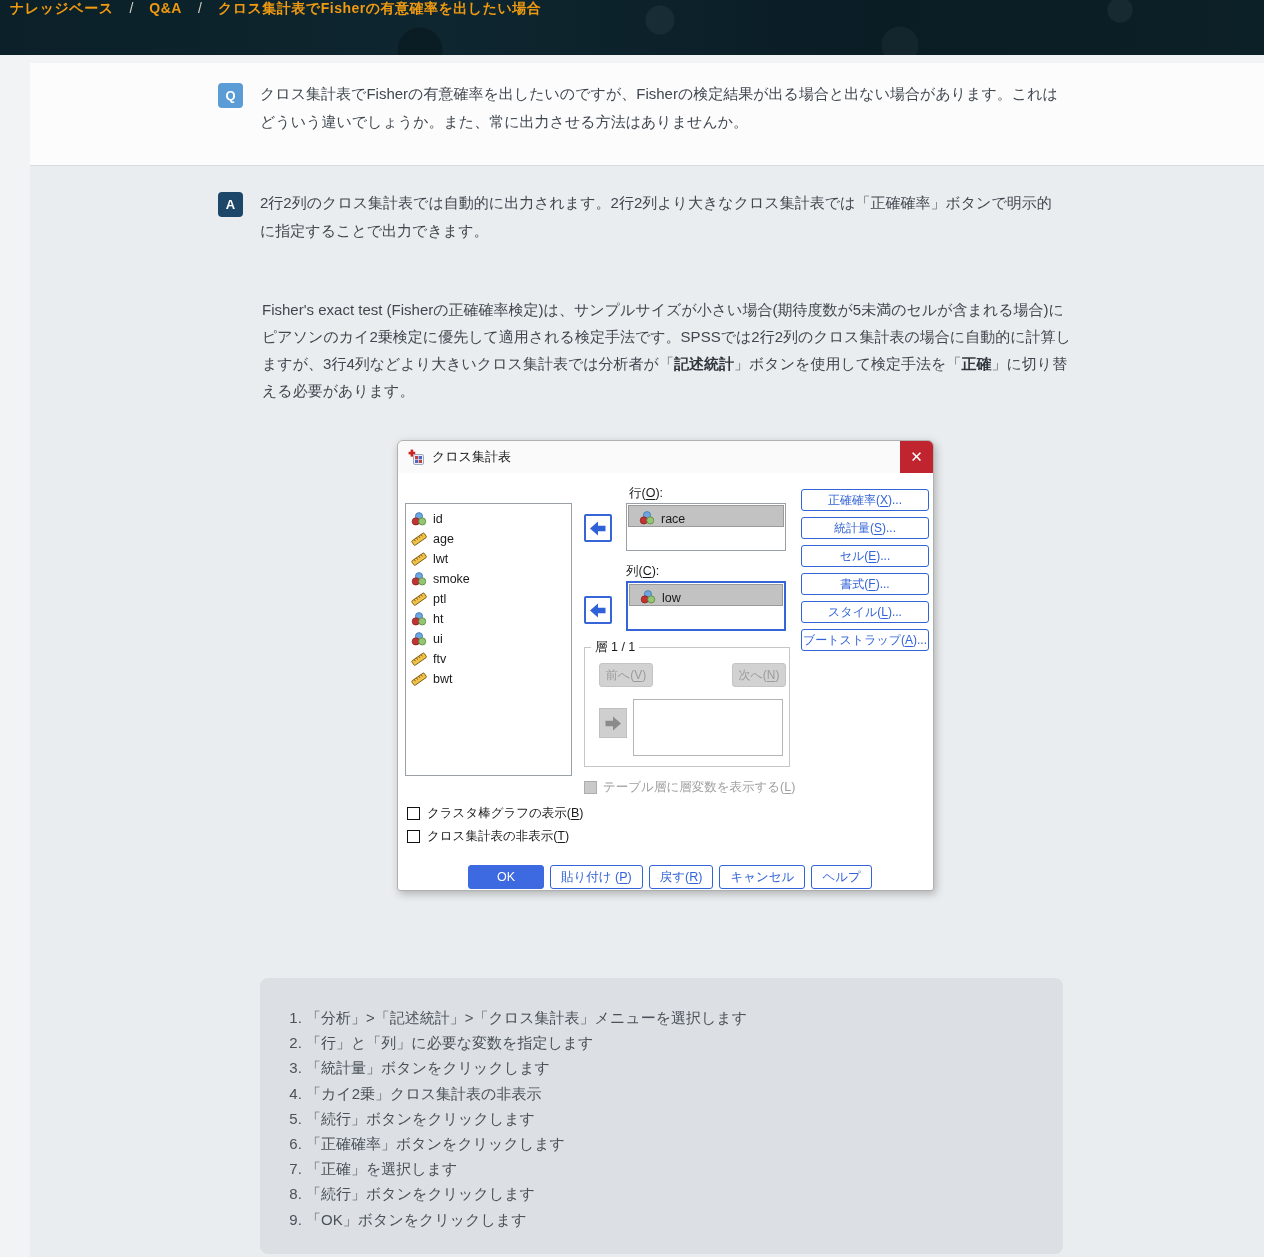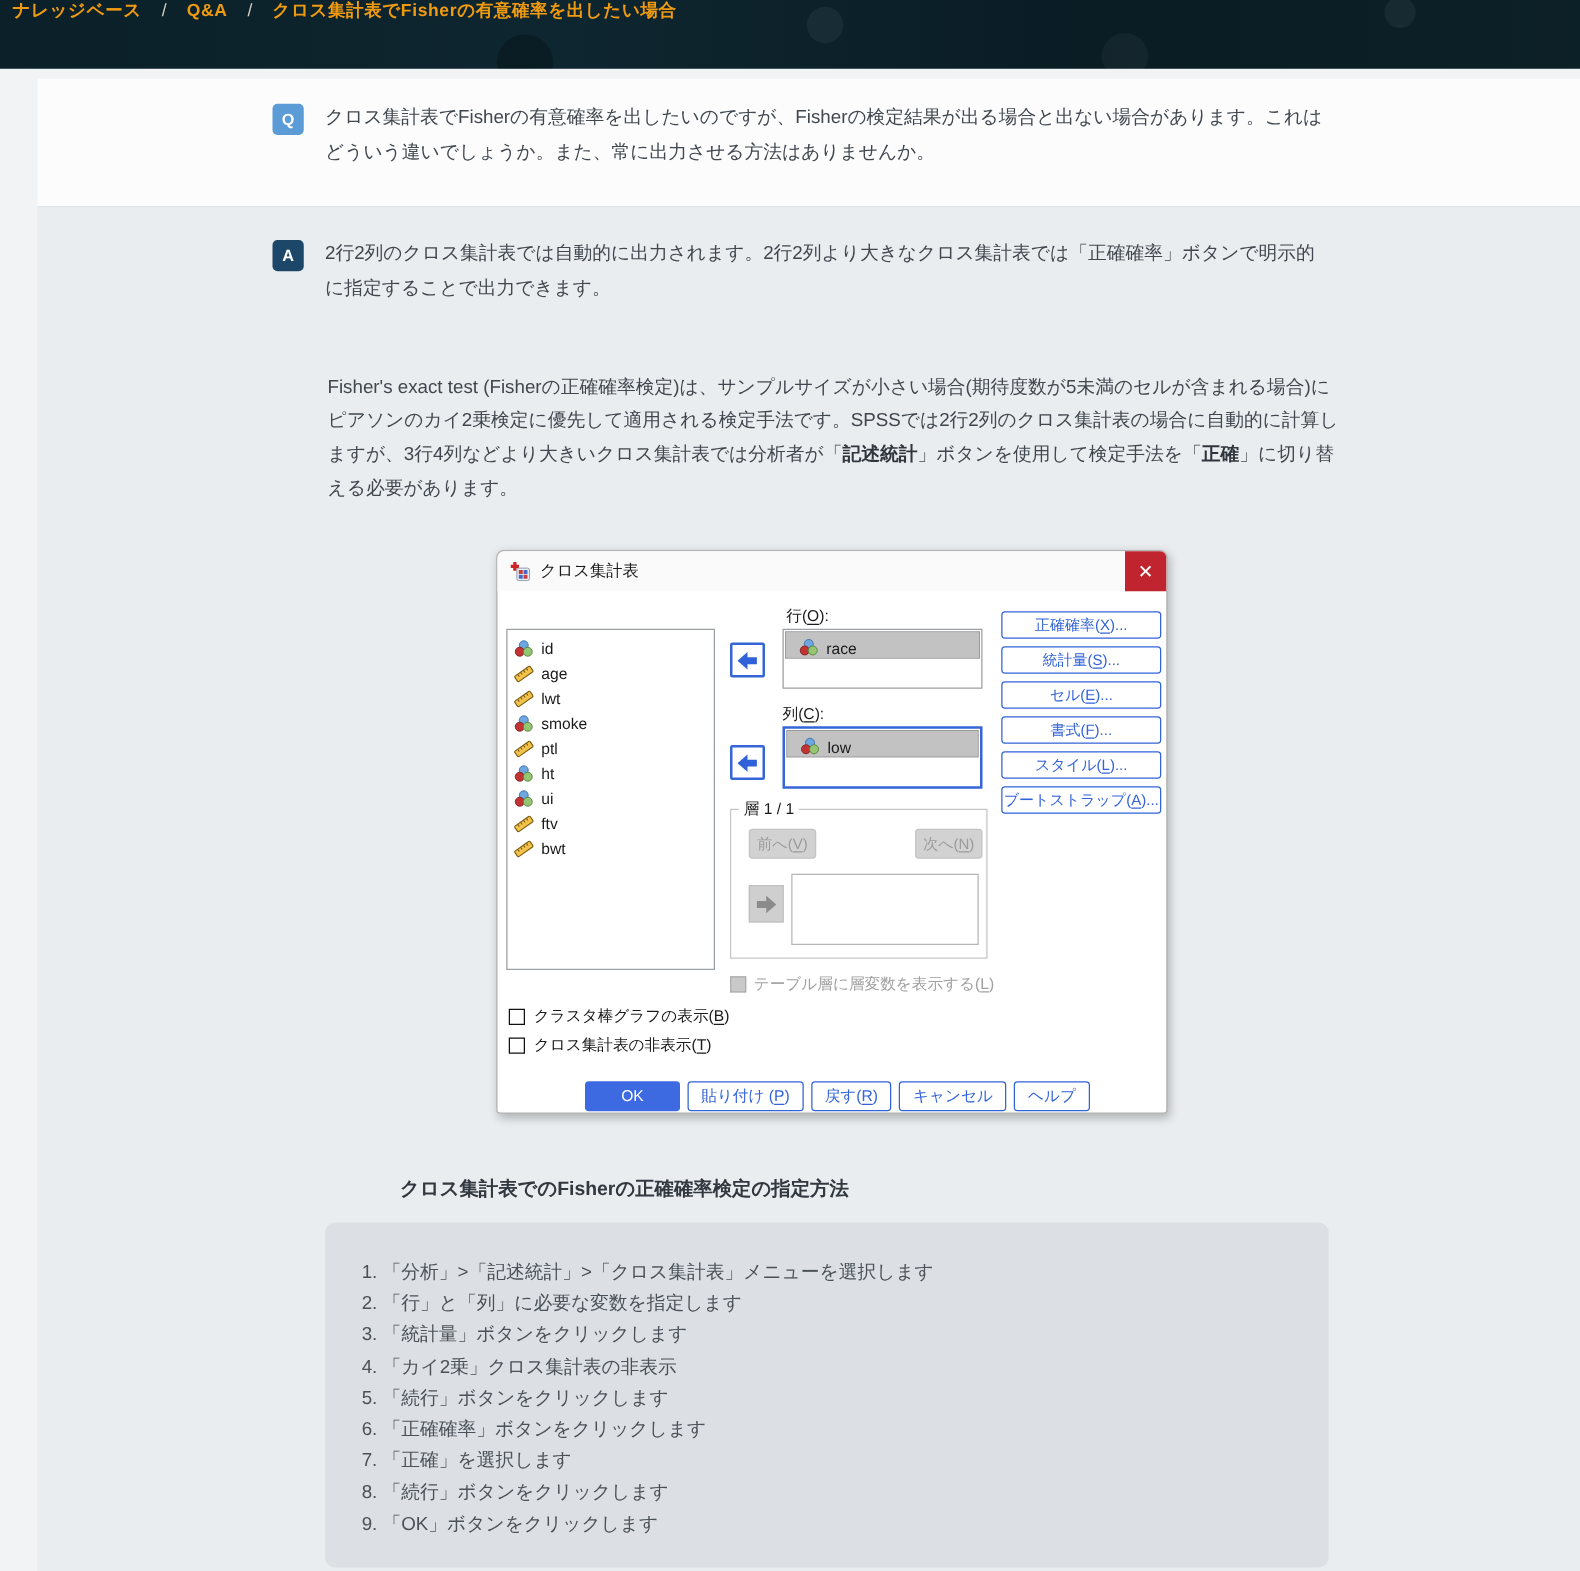--- a/index.html
+++ b/index.html
@@ -347,21 +347,20 @@
           </div>
         <div class="btn">
             <span>キャンセル</span>
           </div>
         <div class="btn">
             <span>ヘルプ</span>
           </div>
       </div>
     </div>
 
-    <div id="caption">クロス集計表でのFisherの正確確率検定の指定方法</div>
 
     <div id="stepsbox">
       <ol>
         <li>「分析」&gt;「記述統計」&gt;「クロス集計表」メニューを選択します</li>
         <li>「行」と「列」に必要な変数を指定します</li>
         <li>「統計量」ボタンをクリックします</li>
         <li>「カイ2乗」クロス集計表の非表示</li>
         <li>「続行」ボタンをクリックします</li>
         <li>「正確確率」ボタンをクリックします</li>
         <li>「正確」を選択します</li>

